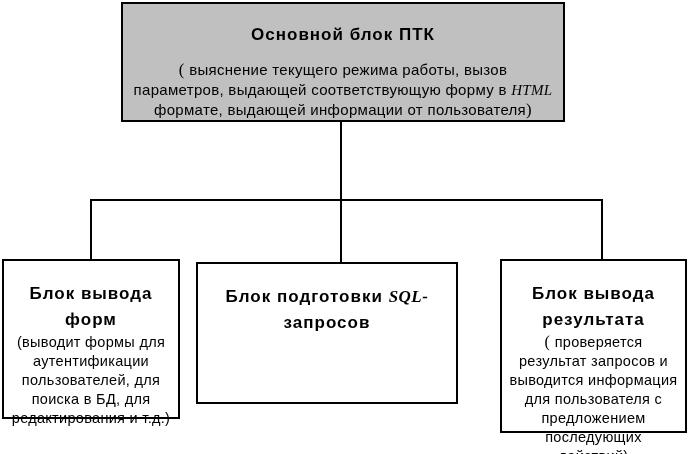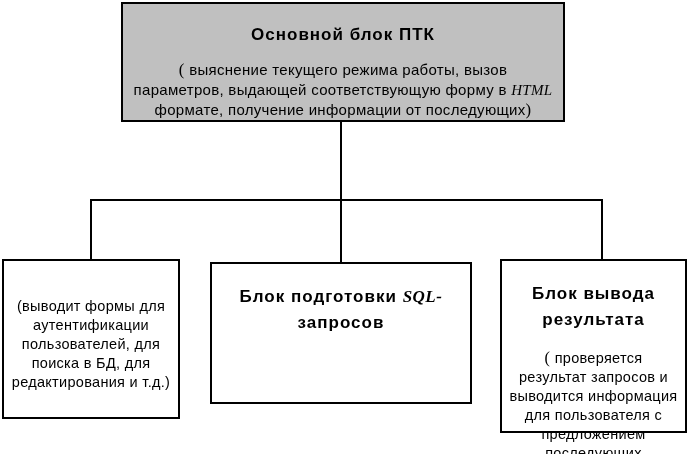--- a/index.html
+++ b/index.html
@@ -32,36 +32,36 @@
     left: 121px; top: 2px;
     width: 444px; height: 120px;
     background: var(--main-fill);
     padding: 18px 10px 0 10px;
   }
   .child-block {
     background: var(--bg);
     padding-top: 20px;
   }
   .block-forms   { left: 2px;   top: 259px; width: 178px; height: 160px; padding-left: 2px;  padding-right: 2px; }
-  .block-sql     { left: 210px; top: 262px; width: 262px; height: 142px; padding-left: 6px;  padding-right: 6px; }
+  .block-sql     { left: 196px; top: 262px; width: 262px; height: 142px; padding-left: 6px;  padding-right: 6px; }
   .block-result  { left: 500px; top: 259px; width: 187px; height: 174px; padding-left: 7px;  padding-right: 7px; }
 
   .block-title {
     font-size: 17px;
     font-weight: bold;
     line-height: 26px;
     letter-spacing: 1px;
   }
   .main-block .block-title { line-height: 26px; }
 
   .block-desc {
     font-size: 14.5px;
     line-height: 19px;
     letter-spacing: 0.3px;
-    margin-top: 16px;
+    margin-top: 0;
   }
   .main-block .block-desc {
     font-size: 15px;
     line-height: 19.5px;
     margin-top: 12px;
   }
 
   .latin-serif {
     font-family: "Liberation Serif", "DejaVu Serif", serif;
     font-style: italic;
@@ -81,29 +81,30 @@
   .v-left  { left: 90px;  top: 200px; width: 2px; height: 59px; }
   .v-right { left: 601px; top: 200px; width: 2px; height: 59px; }
 </style>
 </head>
 <body>
 
 <div class="canvas">
 
   <div class="box main-block">
     <div class="block-title">Основной блок ПТК</div>
-    <div class="block-desc"><span class="paren-serif">( </span><span>выяснение текущего режима работы, вызов параметров, выдающей соответствующую форму в </span><span class="latin-serif">HTML</span><span> формате, получение информации от последующих</span><span class="paren-serif">)</span></div>
+    <div class="block-desc"><span class="paren-serif">( </span><span>выяснение текущего режима работы, вызов параметров, выдающей соответствующую форму в </span><span class="latin-serif">HTML</span><span> формате, выдающей информации от пользователя</span><span class="paren-serif">)</span></div>
   </div>
 
   <div class="line v-main"></div>
   <div class="line h-span"></div>
   <div class="line v-left"></div>
   <div class="line v-right"></div>
 
   <div class="box child-block block-forms">
+    <div class="block-title"><span>Блок вывода форм</span><span class="latin-serif"></span><span></span></div>
     <div class="block-desc"><span>(</span><span>выводит формы для аутентификации пользователей, для поиска в БД, для редактирования и т.д.)</span><span class="latin-serif"></span><span></span></div>
   </div>
 
   <div class="box child-block block-sql">
     <div class="block-title"><span>Блок подготовки </span><span class="latin-serif">SQL-</span><span>запросов</span></div>
   </div>
 
   <div class="box child-block block-result">
     <div class="block-title"><span>Блок вывода результата</span><span class="latin-serif"></span><span></span></div>
     <div class="block-desc"><span class="paren-serif">( </span><span>проверяется результат запросов и выводится информация для пользователя с предложением последующих действий)</span><span class="latin-serif"></span><span></span></div>

